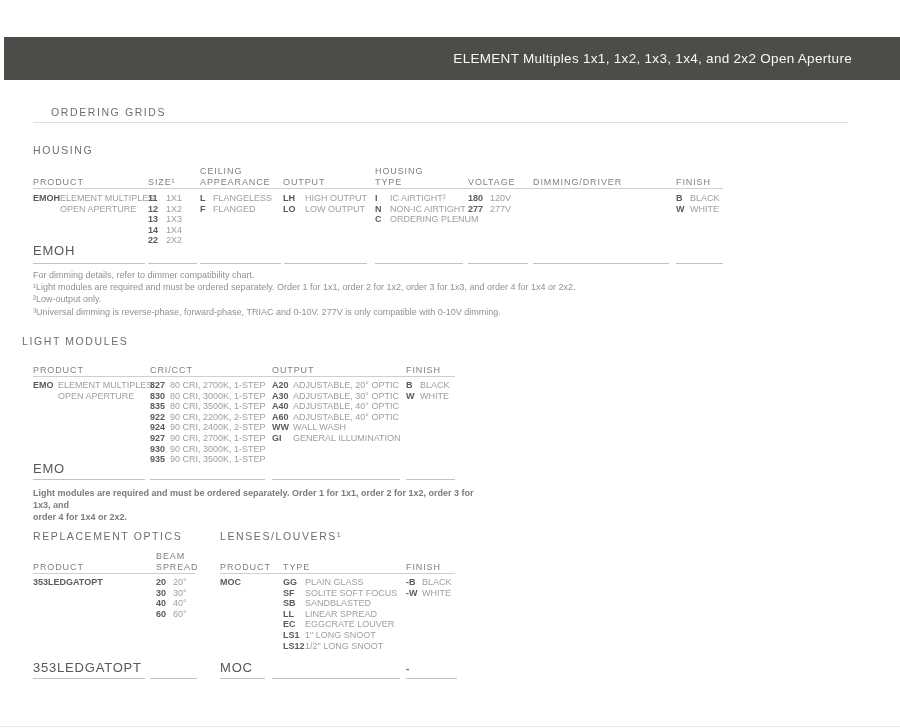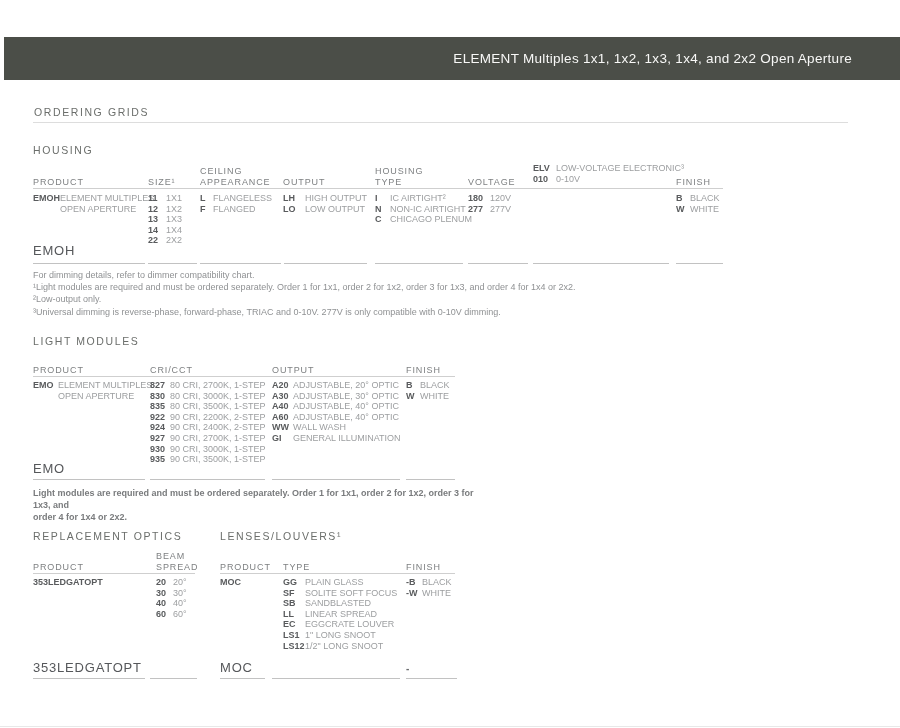--- a/index.html
+++ b/index.html
@@ -43,21 +43,21 @@
 </style>
 </head>
 <body>
 
 <div class="page">
 
   <div class="topbar">
     <span class="topbar-title">ELEMENT Multiples 1x1, 1x2, 1x3, 1x4, and 2x2 Open Aperture</span>
   </div>
 
-  <div class="section-label" style="left:34px; top:106px;">ORDERING GRIDS</div>
+  <div class="section-label" style="left:51px; top:106px;">ORDERING GRIDS</div>
   <div class="rule" style="left:33px; top:122px; width:815px;"></div>
 
   <div class="section-label" style="left:33px; top:144px;">HOUSING</div>
 
   <div class="table t-housing" style="left:33px; top:158px; width:690px;">
     <div class="table-rule"></div>
 
     <div class="col" style="left:0;">
       <div class="col-header">PRODUCT</div>
       <div class="items" style="--cw:27px;">
@@ -136,52 +136,42 @@
       <div class="item">
             <span class="code">I</span>
             <span class="desc">IC AIRTIGHT²</span>
           </div>
           <div class="item">
             <span class="code">N</span>
             <span class="desc">NON-IC AIRTIGHT</span>
           </div>
           <div class="item">
             <span class="code">C</span>
-            <span class="desc">CHICAGO PLENUM</span>
+            <span class="desc">ORDERING PLENUM</span>
           </div>
         </div>
     </div>
 
     <div class="col" style="left:435px;">
       <div class="col-header">VOLTAGE</div>
       <div class="items" style="--cw:22px;">
 
       <div class="item">
             <span class="code">180</span>
             <span class="desc">120V</span>
           </div>
           <div class="item">
             <span class="code">277</span>
             <span class="desc">277V</span>
           </div>
         </div>
     </div>
 
     <div class="col" style="left:500px;">
-      <div class="items" style="--cw:23px;">
-
-      <div class="item">
-            <span class="code">ELV</span>
-            <span class="desc">LOW-VOLTAGE ELECTRONIC³</span>
-          </div>
-          <div class="item">
-            <span class="code">010</span>
-            <span class="desc">0-10V</span>
-          </div>
-        </div>
+      <div class="col-header">DIMMING/DRIVER</div>
     </div>
 
     <div class="col" style="left:643px;">
       <div class="col-header">FINISH</div>
       <div class="items" style="--cw:14px;">
 
       <div class="item">
             <span class="code">B</span>
             <span class="desc">BLACK</span>
           </div>
@@ -203,21 +193,21 @@
     <div class="blank" style="left:435px; top:20px; width:60px;"></div>
     <div class="blank" style="left:500px; top:20px; width:136px;"></div>
     <div class="blank" style="left:643px; top:20px; width:47px;"></div>
   </div>
 
   <div class="notes" style="left:33px; top:269px; width:780px;">For dimming details, refer to dimmer compatibility chart.
 ¹Light modules are required and must be ordered separately. Order 1 for 1x1, order 2 for 1x2, order 3 for 1x3, and order 4 for 1x4 or 2x2.
 ²Low-output only.
 ³Universal dimming is reverse-phase, forward-phase, TRIAC and 0-10V. 277V is only compatible with 0-10V dimming.</div>
 
-  <div class="section-label" style="left:33px; top:335px;">LIGHT MODULES</div>
+  <div class="section-label" style="left:22px; top:335px;">LIGHT MODULES</div>
 
   <div class="table t-lm" style="left:33px; top:358px; width:422px;">
     <div class="table-rule"></div>
 
     <div class="col" style="left:0;">
       <div class="col-header">PRODUCT</div>
       <div class="items" style="--cw:25px;">
 
       <div class="item">
             <span class="code">EMO</span>

